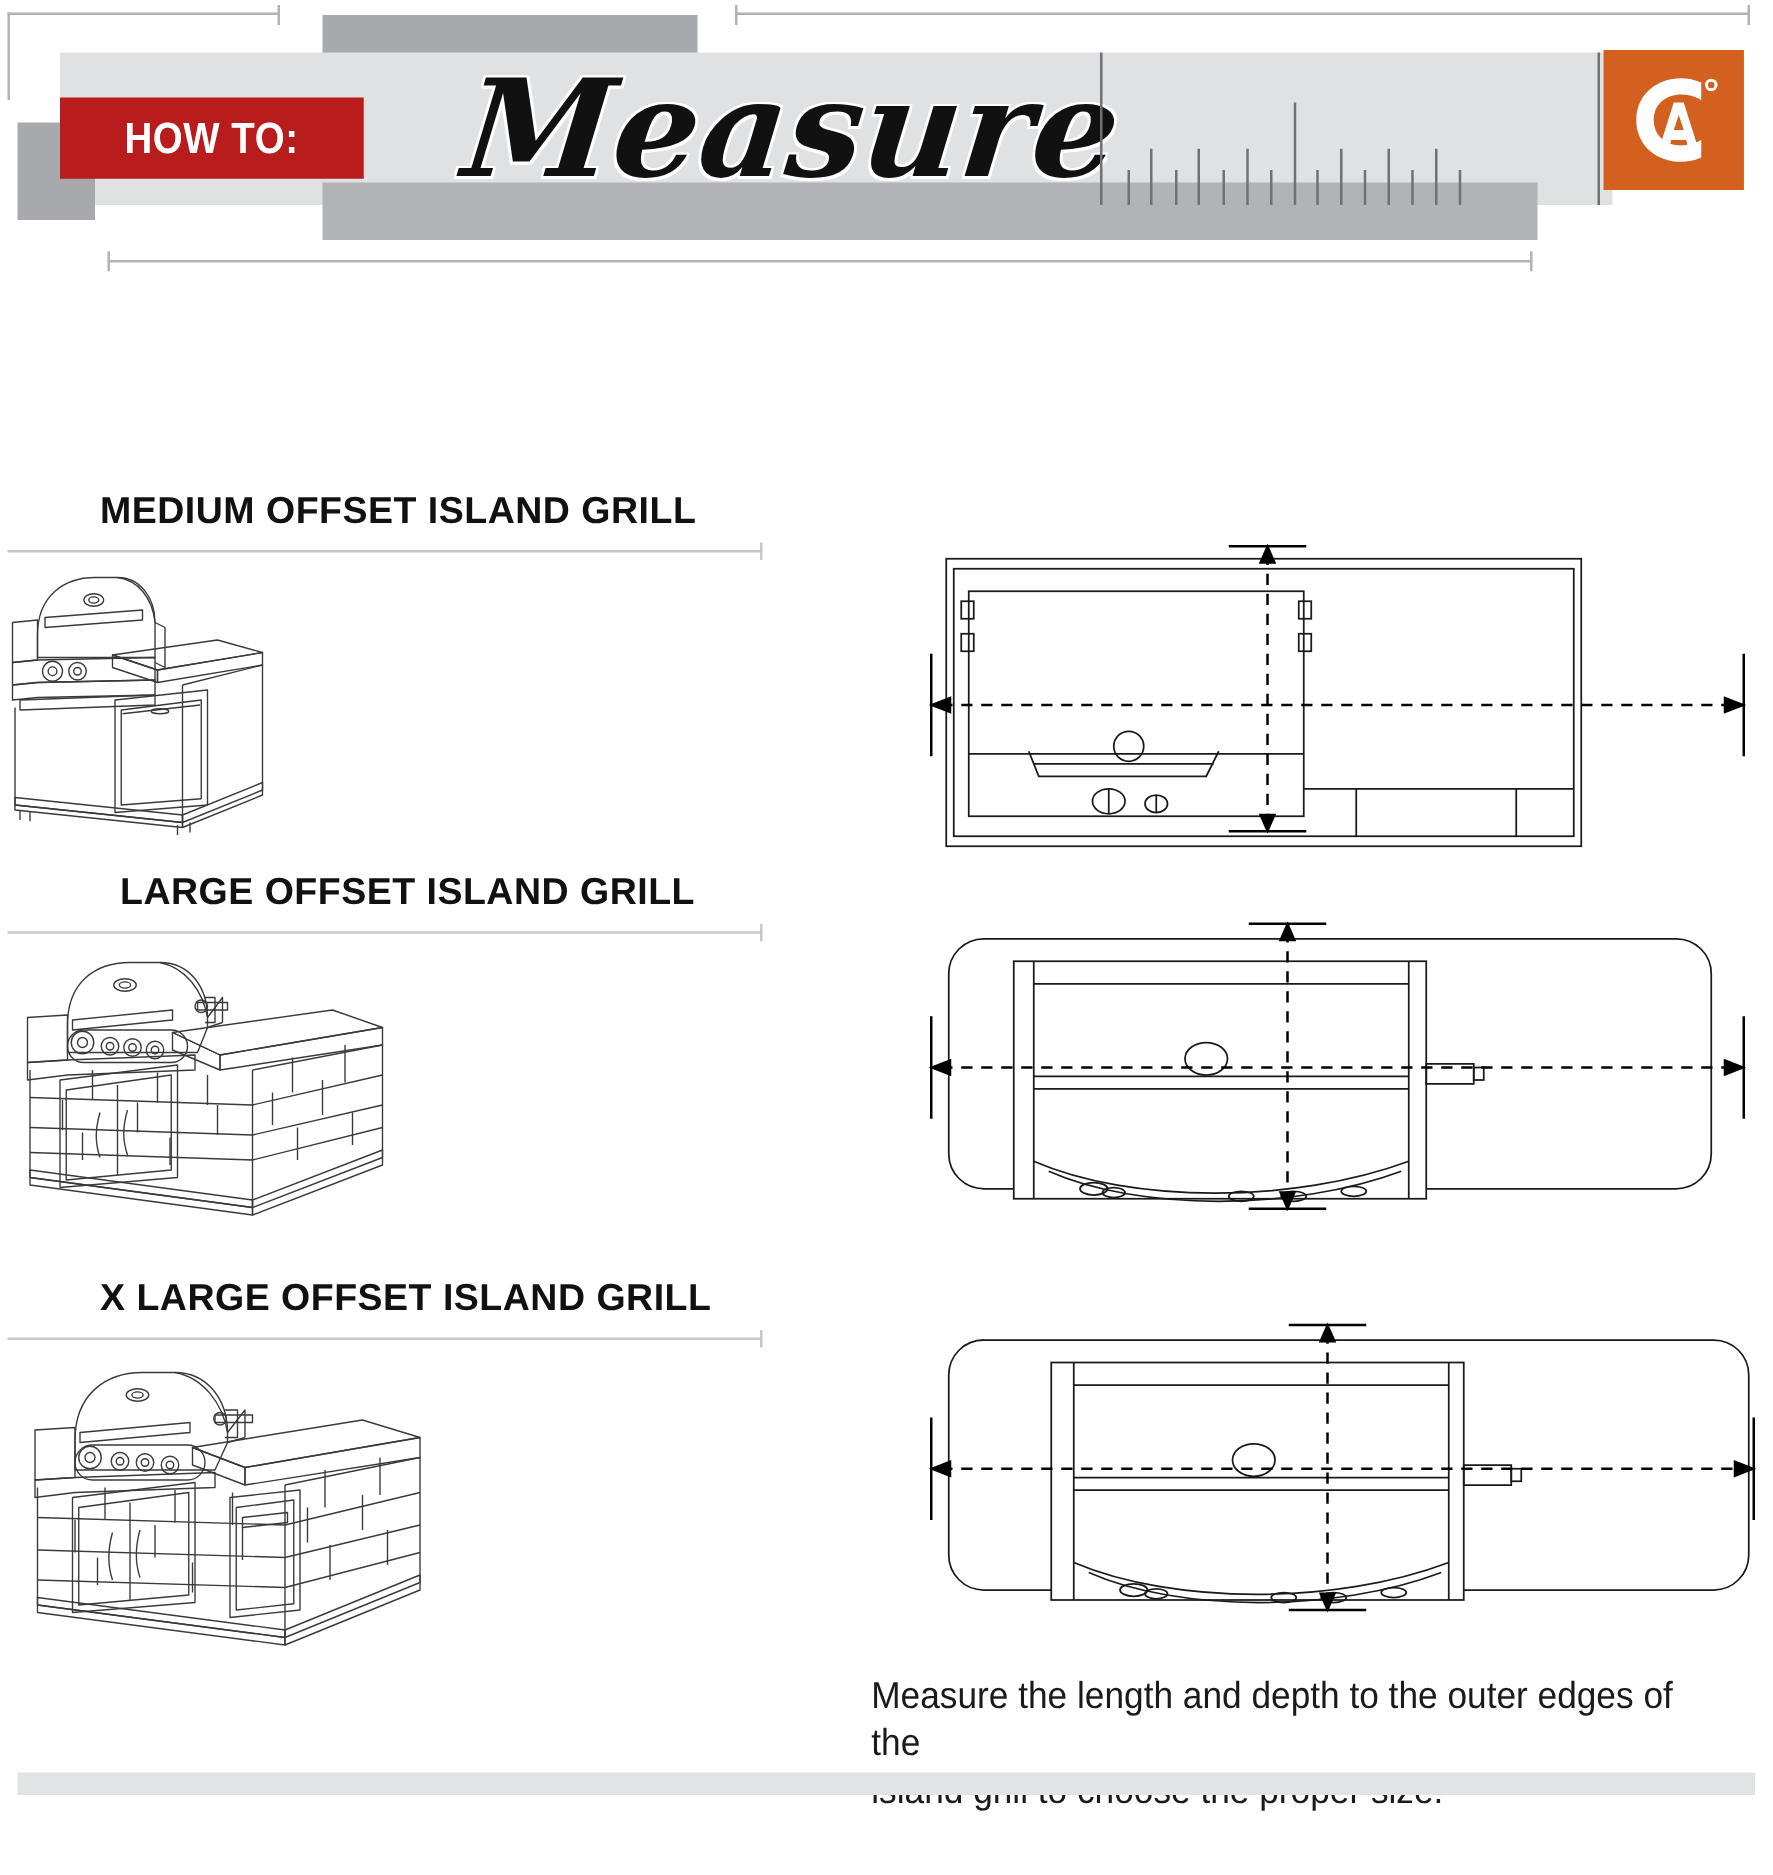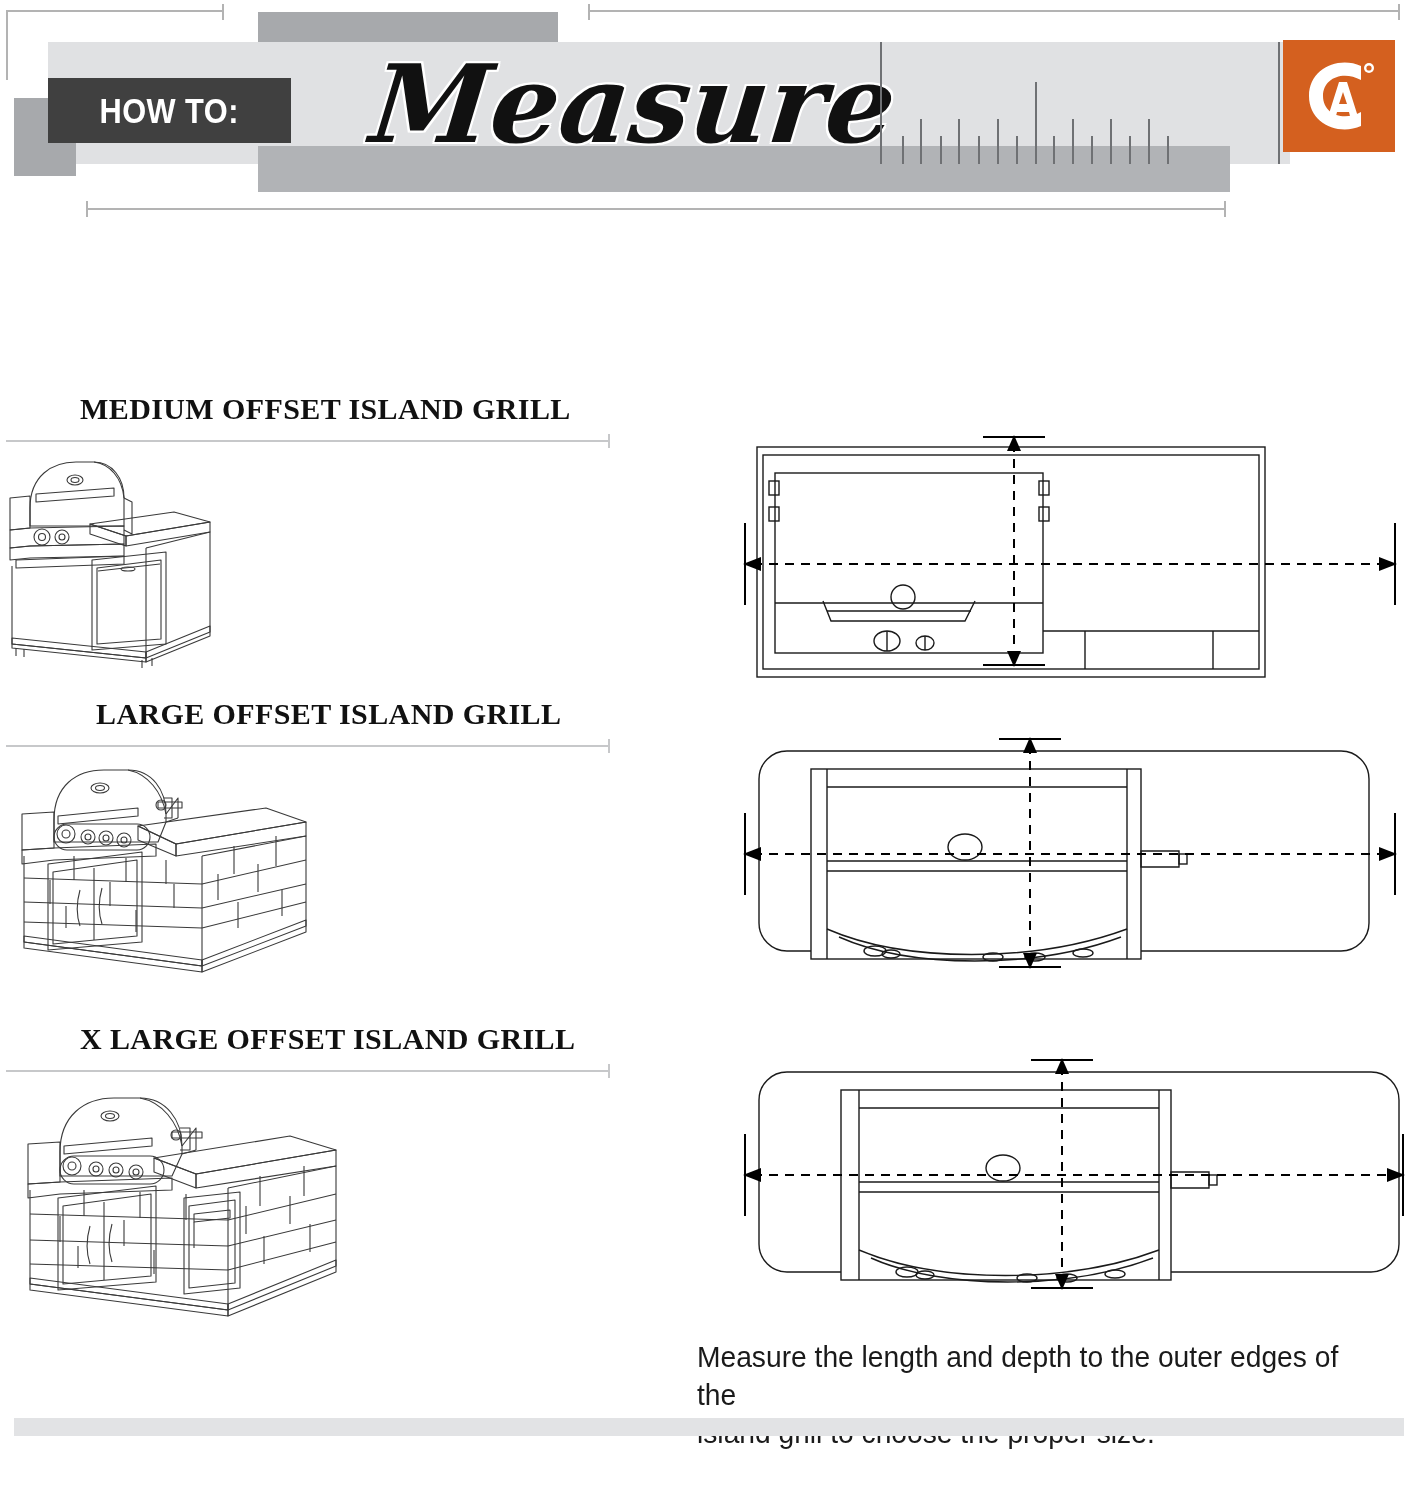--- a/index.html
+++ b/index.html
@@ -14,21 +14,21 @@
   .hdr-bracket{position:absolute;background:#b3b3b3;}
   .hdr-bracket.h{height:2px;}
   .hdr-bracket.v{width:2px;}
 
   .hdr-grayblock{position:absolute;background:#a7a9ac;}
   .hdr-lightband{position:absolute;background:#e0e1e3;}
   .hdr-midband{position:absolute;background:#b1b3b6;}
 
   .howto-box{
     position:absolute;left:48px;top:78px;width:243px;height:65px;
-    background:#404040;display:flex;align-items:center;justify-content:center;
+    background:#b91c1c;display:flex;align-items:center;justify-content:center;
   }
   .howto-box span{
     color:#fff;font-weight:bold;font-size:35px;letter-spacing:0.5px;
     font-family:"Liberation Sans Narrow","Liberation Sans",sans-serif;
     transform:scaleX(0.88);transform-origin:center;white-space:nowrap;
   }
 
   .measure-script{
     position:absolute;left:372px;top:34px;width:520px;height:140px;
     font-family:"DejaVu Serif", serif;
@@ -55,21 +55,21 @@
     font-size:36px;line-height:48px;color:#1a1a1a;
   }
   .subtitle .ln{display:block;transform:scaleX(0.93);}
   .subtitle sup{font-size:20px;vertical-align:super;}
 
   
   .section{position:absolute;left:0;width:1418px;}
   .sec-title{
     position:absolute;font-size:30px;font-weight:bold;letter-spacing:0.4px;
     color:#111;white-space:nowrap;
-    font-family:Liberation Serif, serif;
+    font-family:Liberation Sans, sans-serif;
   }
   .sec-rule{position:absolute;height:2px;background:#c7c8ca;}
   .sec-rule-cap{position:absolute;width:2px;height:14px;background:#c7c8ca;}
 
   .illus{position:absolute;}
   .diagram{position:absolute;}
   svg{overflow:visible;}
 
   
   .caption{

